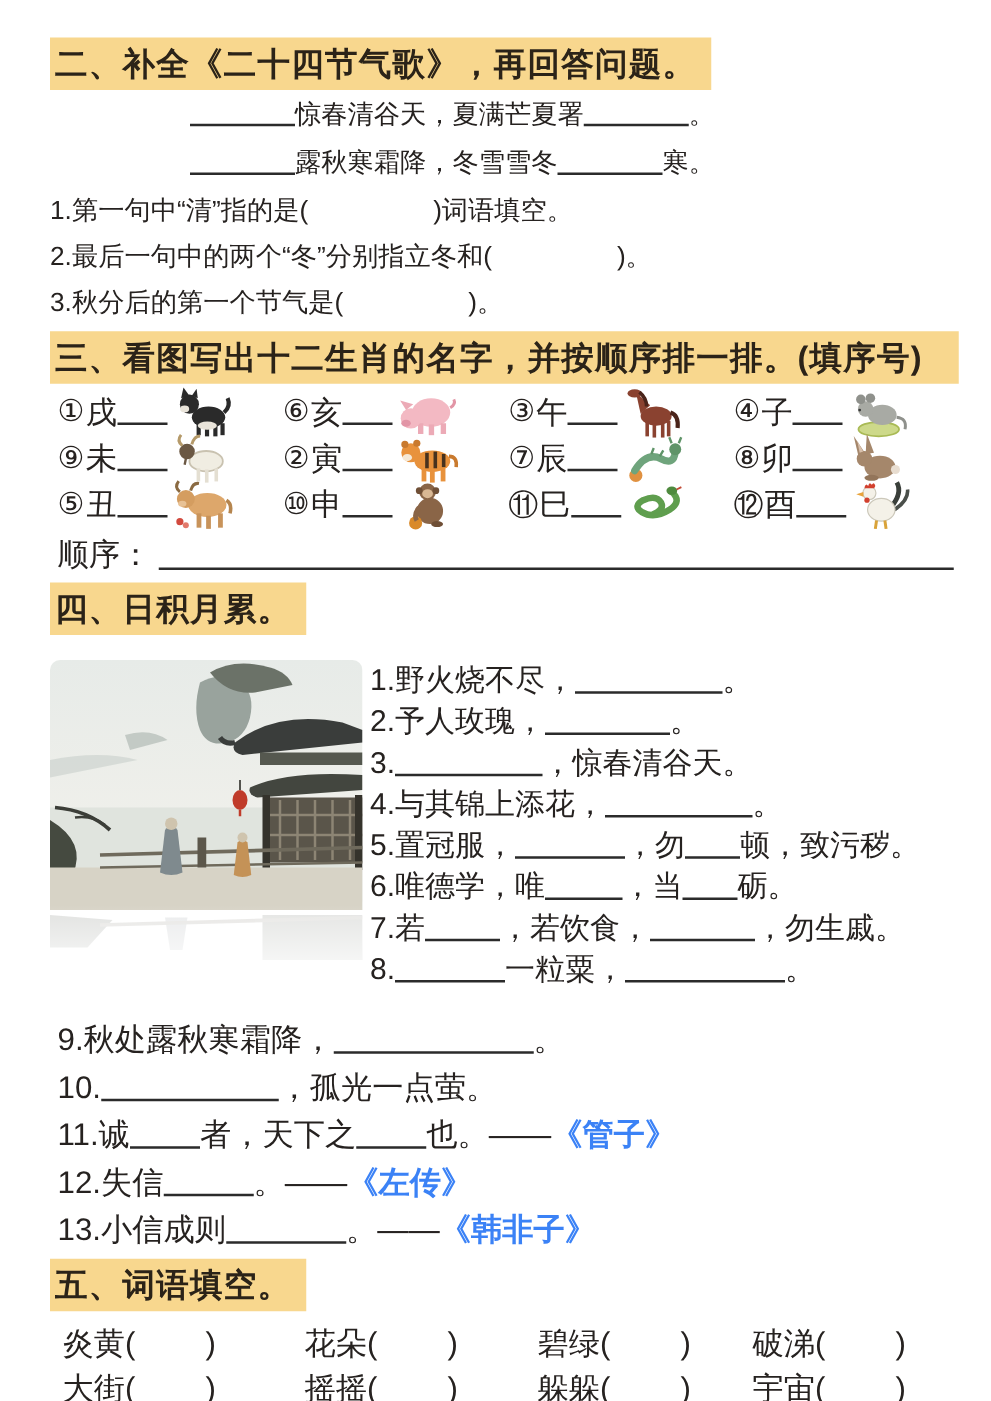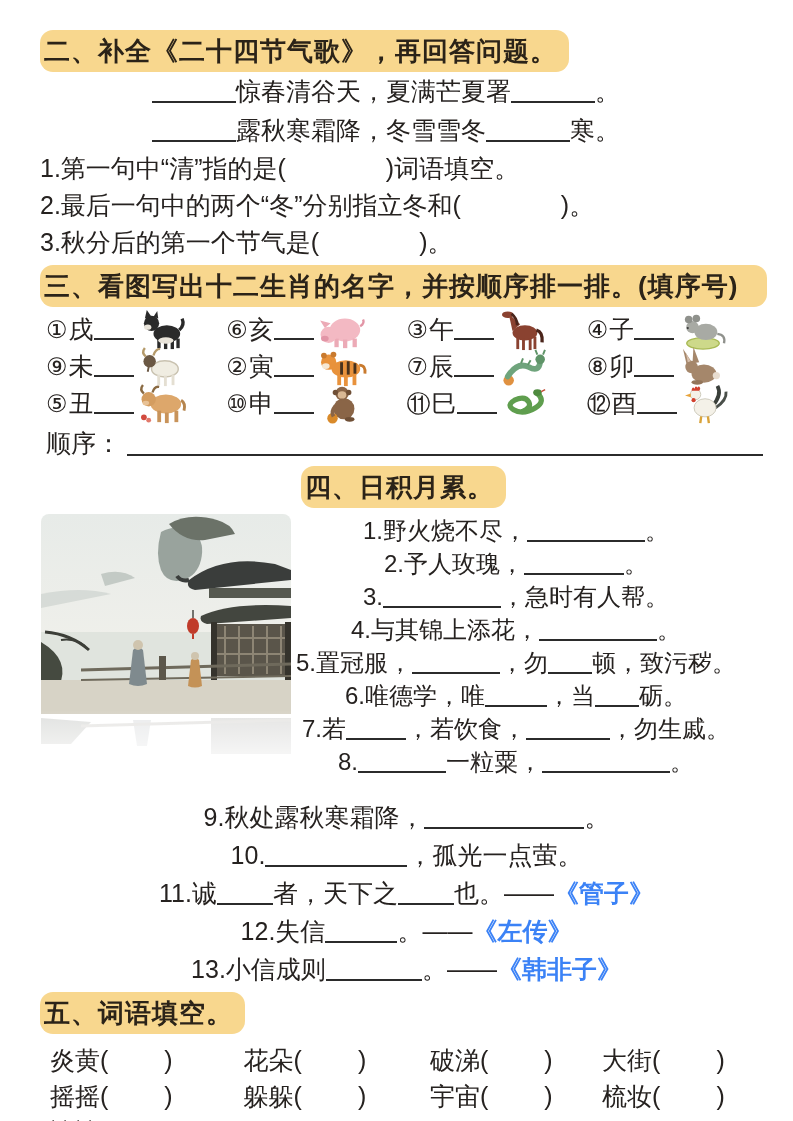--- a/index.html
+++ b/index.html
@@ -6,43 +6,43 @@
   body{
     width:793px;height:1121px;overflow:hidden;background:#ffffff;
     font-family:"Liberation Sans","DejaVu Sans",sans-serif;
     color:#262220;
   }
   .page{padding:30px 26px 0 40px;box-sizing:border-box;}
   
   .bar{
     background:#f8d78e;color:#2b2318;font-weight:700;
     font-size:26px;line-height:40px;padding:1px 12px 1px 4px;
-    display:inline-block;letter-spacing:1px;border-radius:13px;
+    display:inline-block;letter-spacing:1px;
   }
   .bar.full{display:block;padding-right:0;}
   
-  .line{font-size:25px;line-height:37px;white-space:nowrap;}
+  .line{font-size:21px;line-height:37px;white-space:nowrap;}
   .poem{padding-left:112px;line-height:39px;}
   .blank{
     display:inline-block;height:0.85em;
     border-bottom:2px solid #2b2b2b;vertical-align:baseline;
     transform:translateY(3px);
   }
   .gap{display:inline-block;}
   .c-blue{color:#3b82f6;font-weight:700;}
   
   .zgrid{display:grid;grid-template-columns:repeat(4,1fr);padding:4px 0 0 6px;}
   .zcell{display:flex;align-items:center;height:37px;font-size:25px;}
   .znum{font-size:24px;margin-right:1px;}
   .zline{display:inline-block;width:40px;border-bottom:2px solid #2b2b2b;height:0;transform:translateY(9px);}
   .zicon{width:52px;height:42px;margin-left:3px;flex:0 0 auto;}
   .orderrow{display:flex;align-items:flex-end;font-size:25px;margin-top:5px;padding-left:6px;}
   .orderline{flex:1;border-bottom:2px solid #2b2b2b;margin:0 4px 4px 6px;}
   
-  .sec4-flex{display:flex;align-items:flex-start;margin-top:6px;}
+  .sec4-flex{display:flex;align-items:flex-start;margin-top:20px;}
   .paintwrap{flex:0 0 252px;margin-right:4px;position:relative;}
   .items-right .line{font-size:24px;line-height:33px;}
   .items-bottom{margin-top:18px;}
   .items-bottom .line{font-size:25px;line-height:38px;padding-left:6px;}
   
   .wgrid{display:grid;grid-template-columns:27% 26% 24% 23%;padding:8px 0 0 10px;}
   .wcell{font-size:25px;line-height:36px;white-space:nowrap;}
   .paren{font-size:25px;}
   .w-gap{display:inline-block;width:56px;}
 </style>
@@ -260,21 +260,21 @@
             <path d="M21,35 l-1,7 M28,35 l1,7" stroke="#d9a33a" stroke-width="2.5" fill="none"></path>
           </svg>
       </div>
     </div>
     <div class="orderrow">
       <span>顺序：</span>
       <span class="orderline"></span>
     </div>
   </div>
 
-  <div style="margin-top:6px;text-align:center;">
+  <div style="margin-top:6px;">
     <div class="bar">
       <span>四、日积月累。</span>
     </div>
     <div class="sec4-flex">
       <div class="paintwrap">
         <svg width="250" height="262" viewBox="0 0 250 262">
           <defs>
             <linearGradient id="sky" x1="0" y1="0" x2="0" y2="1">
               <stop offset="0" stop-color="#e7ebe8"></stop>
                 <stop offset="1" stop-color="#f4f2ec"></stop>
@@ -329,21 +329,21 @@
             <path d="M92,206 l18,0 l-4,26 l-10,0 z" fill="#7f8a8e"></path>
             <path d="M0,204 l50,4 l-20,22 l-30,0 z" fill="#454a40"></path>
             <line x1="40" y1="212" x2="250" y2="206" stroke="#6f6a5c" stroke-width="3"></line>
           </g>
           <rect x="0" y="196" width="250" height="66" fill="url(#fadeout)"></rect>
         </svg>
       </div>
       <div class="items-right">
         <div class="line"><span>1.野火烧不尽，</span><span class="blank" style="width: 118px;"></span><span>。</span></div>
         <div class="line"><span>2.予人玫瑰，</span><span class="blank" style="width: 100px;"></span><span>。</span></div>
-        <div class="line"><span>3.</span><span class="blank" style="width: 118px;"></span><span>，急时有人帮。</span></div>
+        <div class="line"><span>3.</span><span class="blank" style="width: 118px;"></span><span>，惊春清谷天。</span></div>
         <div class="line"><span>4.与其锦上添花，</span><span class="blank" style="width: 118px;"></span><span>。</span></div>
         <div class="line"><span>5.置冠服，</span><span class="blank" style="width: 88px;"></span><span>，勿</span><span class="blank" style="width: 44px;"></span><span>顿，致污秽。</span></div>
         <div class="line"><span>6.唯德学，唯</span><span class="blank" style="width: 62px;"></span><span>，当</span><span class="blank" style="width: 44px;"></span><span>砺。</span></div>
         <div class="line"><span>7.若</span><span class="blank" style="width: 60px;"></span><span>，若饮食，</span><span class="blank" style="width: 84px;"></span><span>，勿生戚。</span></div>
         <div class="line"><span>8.</span><span class="blank" style="width: 88px;"></span><span>一粒粟，</span><span class="blank" style="width: 128px;"></span><span>。</span></div>
       </div>
     </div>
     <div class="items-bottom">
       <div class="line"><span>9.秋处露秋寒霜降，</span><span class="blank" style="width: 160px;"></span><span>。</span></div>
       <div class="line"><span>10.</span><span class="blank" style="width: 142px;"></span><span>，孤光一点萤。</span></div>
@@ -353,20 +353,21 @@
     </div>
   </div>
 
   <div style="margin-top:4px;">
     <div class="bar">
       <span>五、词语填空。</span>
     </div>
     <div class="wgrid">
       <div class="wcell"><span>炎黄</span><span class="paren">(</span><span class="w-gap"></span><span class="paren">)</span></div>
       <div class="wcell"><span>花朵</span><span class="paren">(</span><span class="w-gap"></span><span class="paren">)</span></div>
+      <div class="wcell"><span>碧绿</span><span class="paren">(</span><span class="w-gap"></span><span class="paren">)</span></div>
       <div class="wcell"><span>破涕</span><span class="paren">(</span><span class="w-gap"></span><span class="paren">)</span></div>
       <div class="wcell"><span>大街</span><span class="paren">(</span><span class="w-gap"></span><span class="paren">)</span></div>
       <div class="wcell"><span>摇摇</span><span class="paren">(</span><span class="w-gap"></span><span class="paren">)</span></div>
       <div class="wcell"><span>躲躲</span><span class="paren">(</span><span class="w-gap"></span><span class="paren">)</span></div>
       <div class="wcell"><span>宇宙</span><span class="paren">(</span><span class="w-gap"></span><span class="paren">)</span></div>
       <div class="wcell"><span>梳妆</span><span class="paren">(</span><span class="w-gap"></span><span class="paren">)</span></div>
       <div class="wcell"><span>遮遮</span><span class="paren">(</span><span class="w-gap"></span><span class="paren">)</span></div>
 
     </div>
   </div>

